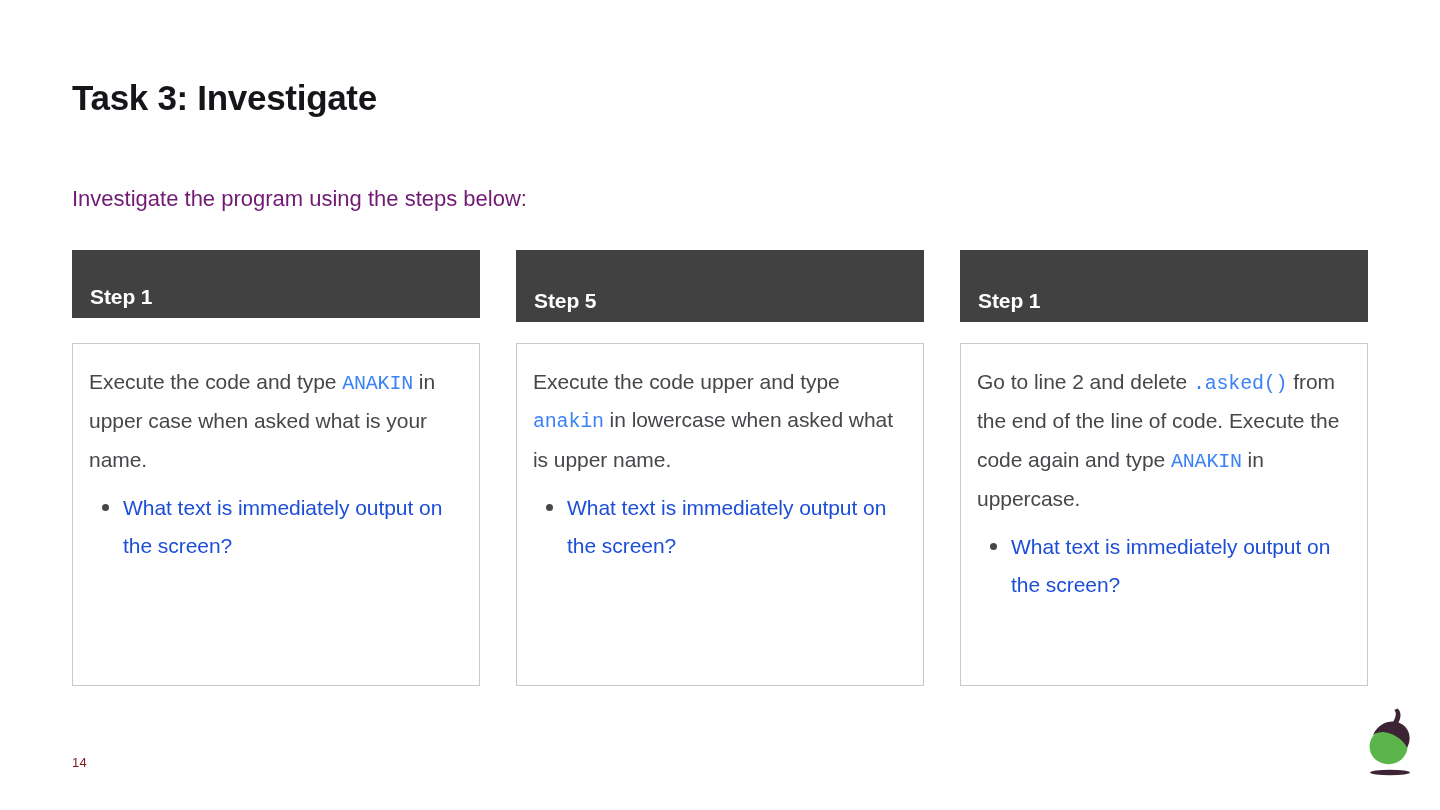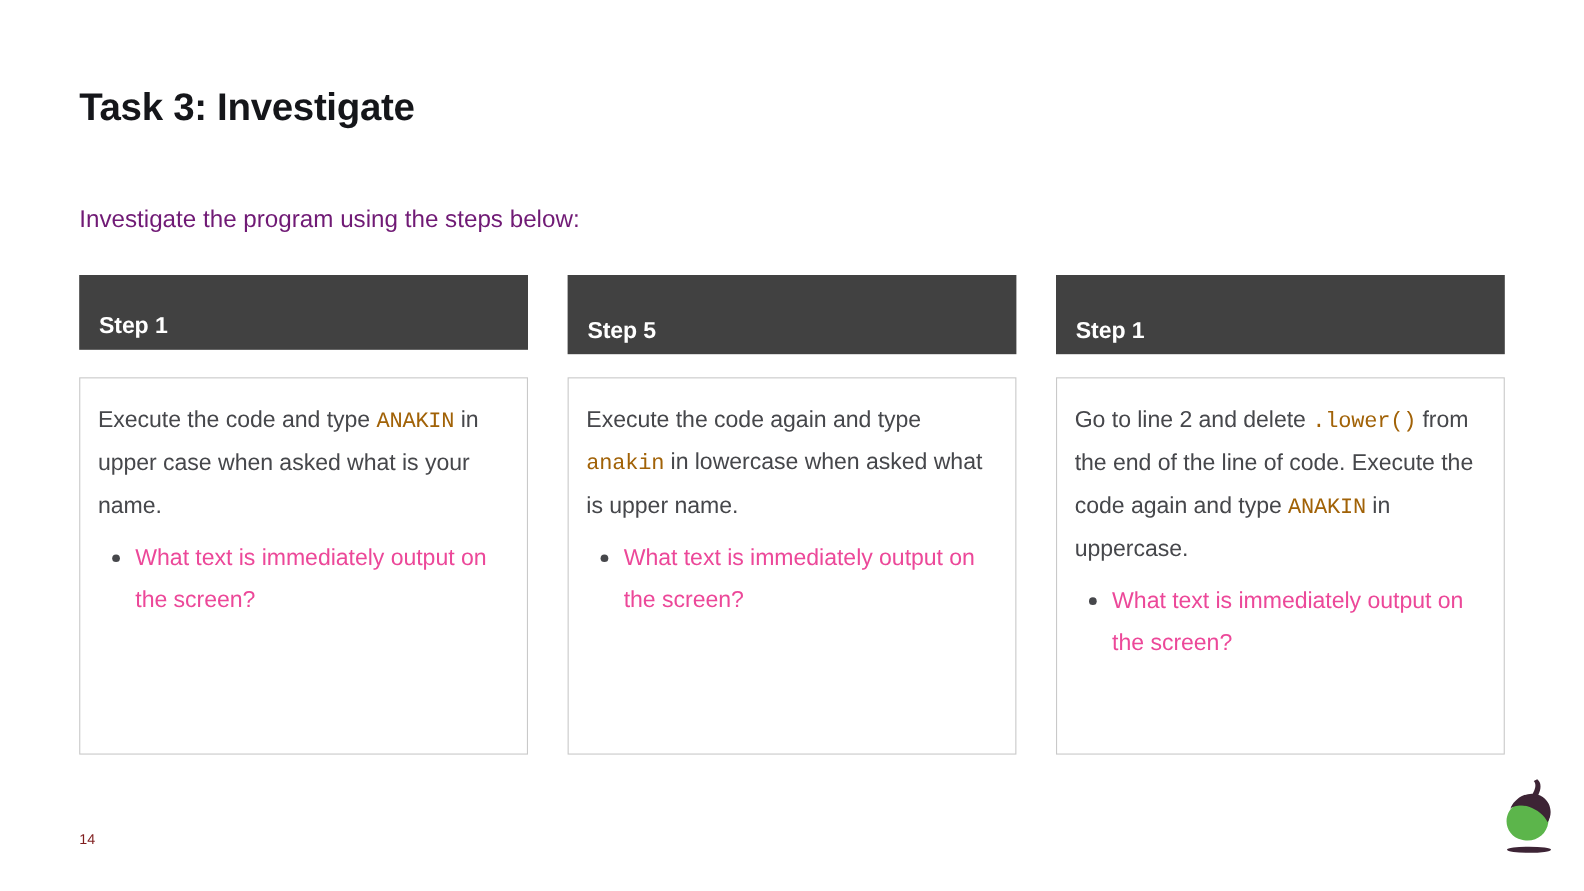--- a/index.html
+++ b/index.html
@@ -104,35 +104,35 @@
     font-size: 21px;
     line-height: 1.82;
     color: #46474b;
     margin: 0;
     letter-spacing: -0.05px;
   }
 
   .mono {
     font-family: "Liberation Mono", monospace;
     font-size: 20px;
-    color: #a16207;
+    color: #3b82f6;
     letter-spacing: -0.2px;
   }
 
   .bullet-list {
     margin: 10px 0 0 0;
     padding: 0;
     list-style: none;
   }
   .bullet-item {
     position: relative;
     padding-left: 34px;
     font-size: 21px;
     line-height: 1.82;
-    color: #ec4899;
+    color: #1d4ed8;
     letter-spacing: -0.05px;
   }
   .bullet-dot {
     position: absolute;
     left: 13px;
     top: 15px;
     width: 7px;
     height: 7px;
     border-radius: 50%;
     background: #46474b;
@@ -183,38 +183,38 @@
         </ul>
       </div>
     </div>
 
     <div class="col col-1">
       <div class="card-header">
         <div class="card-header-label">Step 5</div>
       </div>
       <div class="card-body">
         <p class="card-para">
-          <span>Execute the code again and type </span><span class="mono">anakin</span><span> in lowercase when asked what is upper name.</span>
+          <span>Execute the code upper and type </span><span class="mono">anakin</span><span> in lowercase when asked what is upper name.</span>
         </p>
         <ul class="bullet-list">
           <li class="bullet-item">
             <span class="bullet-dot"></span>
             <span>What text is immediately output on the screen?</span>
           </li>
         </ul>
       </div>
     </div>
 
     <div class="col col-2">
       <div class="card-header">
         <div class="card-header-label">Step 1</div>
       </div>
       <div class="card-body">
         <p class="card-para">
-          <span>Go to line 2 and delete </span><span class="mono">.lower()</span><span> from the end of the line of code. Execute the code again and type </span><span class="mono">ANAKIN</span><span> in uppercase.</span>
+          <span>Go to line 2 and delete </span><span class="mono">.asked()</span><span> from the end of the line of code. Execute the code again and type </span><span class="mono">ANAKIN</span><span> in uppercase.</span>
         </p>
         <ul class="bullet-list">
           <li class="bullet-item">
             <span class="bullet-dot"></span>
             <span>What text is immediately output on the screen?</span>
           </li>
         </ul>
       </div>
     </div>
 

